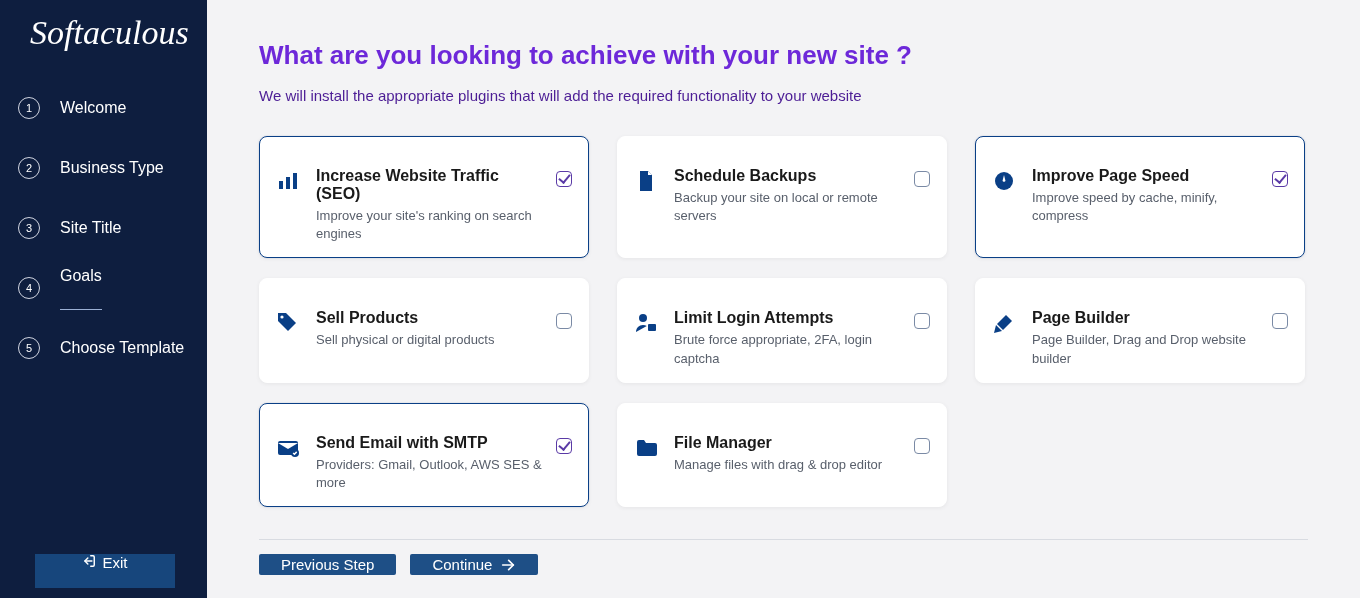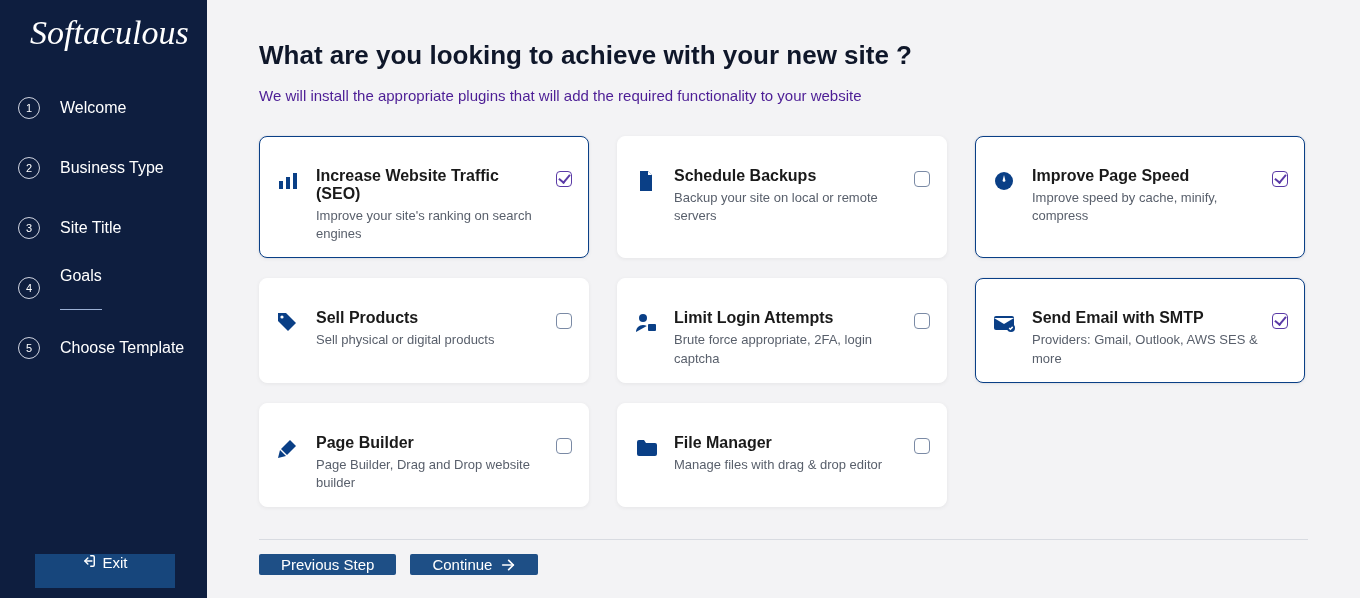--- a/index.html
+++ b/index.html
@@ -10,21 +10,21 @@
 .logo { font-family:"Brush Script MT","Segoe Script",cursive; font-size:34px; font-style:italic; padding:14px 0 26px 30px; font-weight:500; }
 .steps { list-style:none; }
 .steps li { display:flex; align-items:center; padding:0 18px; height:60px; cursor:pointer; }
 .step-num { width:22px; height:22px; border:1.5px solid #d0d4e0; border-radius:50%; display:flex; align-items:center; justify-content:center; font-size:11px; color:#fff; margin-right:20px; flex:0 0 22px; }
 .step-label { font-size:16px; }
 .active .step-label { border-bottom:1px solid #9bb0d4; padding-bottom:24px; display:inline-block; }
 .exit-btn { position:absolute; bottom:10px; left:35px; width:140px; height:34px; background:#17467c; color:#fff; border:none; font-size:15px; display:flex; align-items:flex-start; justify-content:center; gap:6px; cursor:pointer; }
 
 
 .main { position:absolute; left:207px; top:0; right:0; height:598px; padding:40px 52px 0 52px; }
-.title { font-size:26px; font-weight:600; color:#0f172a; margin-bottom:16px; }
+.title { font-size:26px; font-weight:600; color:#6d28d9; margin-bottom:16px; }
 .subtitle { font-size:15px; color:#4c1d95; margin-bottom:32px; }
 
 
 .grid { display:grid; grid-template-columns:repeat(3, 330px); column-gap:28px; row-gap:20px; }
 .card { background:#fff; border:1.5px solid #fff; border-radius:8px; padding:30px 16px 14px 14px; display:flex; align-items:flex-start; gap:14px; box-shadow:0 1px 4px rgba(0,0,0,.06); cursor:pointer; min-height:68px; }
 .card.selected { border-color:#0a3f86; box-shadow:0 0 0 1px rgba(10,63,134,.04),0 1px 4px rgba(0,0,0,.06); }
 .card-icon { width:28px; flex:0 0 28px; display:flex; align-items:center; justify-content:center; color:#0a3f86; padding-top:2px; }
 .card-icon svg { width:24px; height:24px; fill:#0a3f86; }
 .card-body { flex:1; }
 .card-title { font-size:16px; font-weight:600; color:#1a1a1a; margin-bottom:4px; }
@@ -143,45 +143,45 @@
             <rect x="14" y="13" width="8" height="7" rx="1"></rect>
             <path fill="#fff" d="M16 13v-1a2 2 0 1 1 4 0v1"></path>
           </svg>
         </div>
         <div class="card-body">
           <div class="card-title">Limit Login Attempts</div>
           <div class="card-desc">Brute force appropriate, 2FA, login captcha</div>
         </div>
         <div class="card-check"></div>
       </div>
+      <div class="card">
+        <div class="card-icon">
+          <svg viewBox="0 0 24 24">
+            <path d="M14 4l6 6-9 9-6-6z"></path>
+            <path d="M4 14l-2 8 8-2"></path>
+          </svg>
+        </div>
+        <div class="card-body">
+          <div class="card-title">Page Builder</div>
+          <div class="card-desc">Page Builder, Drag and Drop website builder</div>
+        </div>
+        <div class="card-check"></div>
+      </div>
       <div class="card selected">
         <div class="card-icon">
           <svg viewBox="0 0 24 24">
             <rect x="2" y="5" width="20" height="14" rx="2"></rect>
             <path fill="#fff" d="M2 7l10 6 10-6"></path>
             <circle cx="19" cy="17" r="4" fill="#0a3f86"></circle>
             <path d="M17.2 17l1.2 1.2 2.3-2.3" stroke="#fff" stroke-width="1.5" fill="none"></path>
           </svg>
         </div>
         <div class="card-body">
           <div class="card-title">Send Email with SMTP</div>
           <div class="card-desc">Providers: Gmail, Outlook, AWS SES &amp; more</div>
-        </div>
-        <div class="card-check"></div>
-      </div>
-      <div class="card">
-        <div class="card-icon">
-          <svg viewBox="0 0 24 24">
-            <path d="M14 4l6 6-9 9-6-6z"></path>
-            <path d="M4 14l-2 8 8-2"></path>
-          </svg>
-        </div>
-        <div class="card-body">
-          <div class="card-title">Page Builder</div>
-          <div class="card-desc">Page Builder, Drag and Drop website builder</div>
         </div>
         <div class="card-check"></div>
       </div>
       <div class="card">
         <div class="card-icon">
           <svg viewBox="0 0 24 24">
             <path d="M3 6a2 2 0 0 1 2-2h5l2 3h9a2 2 0 0 1 2 2v9a2 2 0 0 1-2 2H5a2 2 0 0 1-2-2z"></path>
           </svg>
         </div>
         <div class="card-body">

